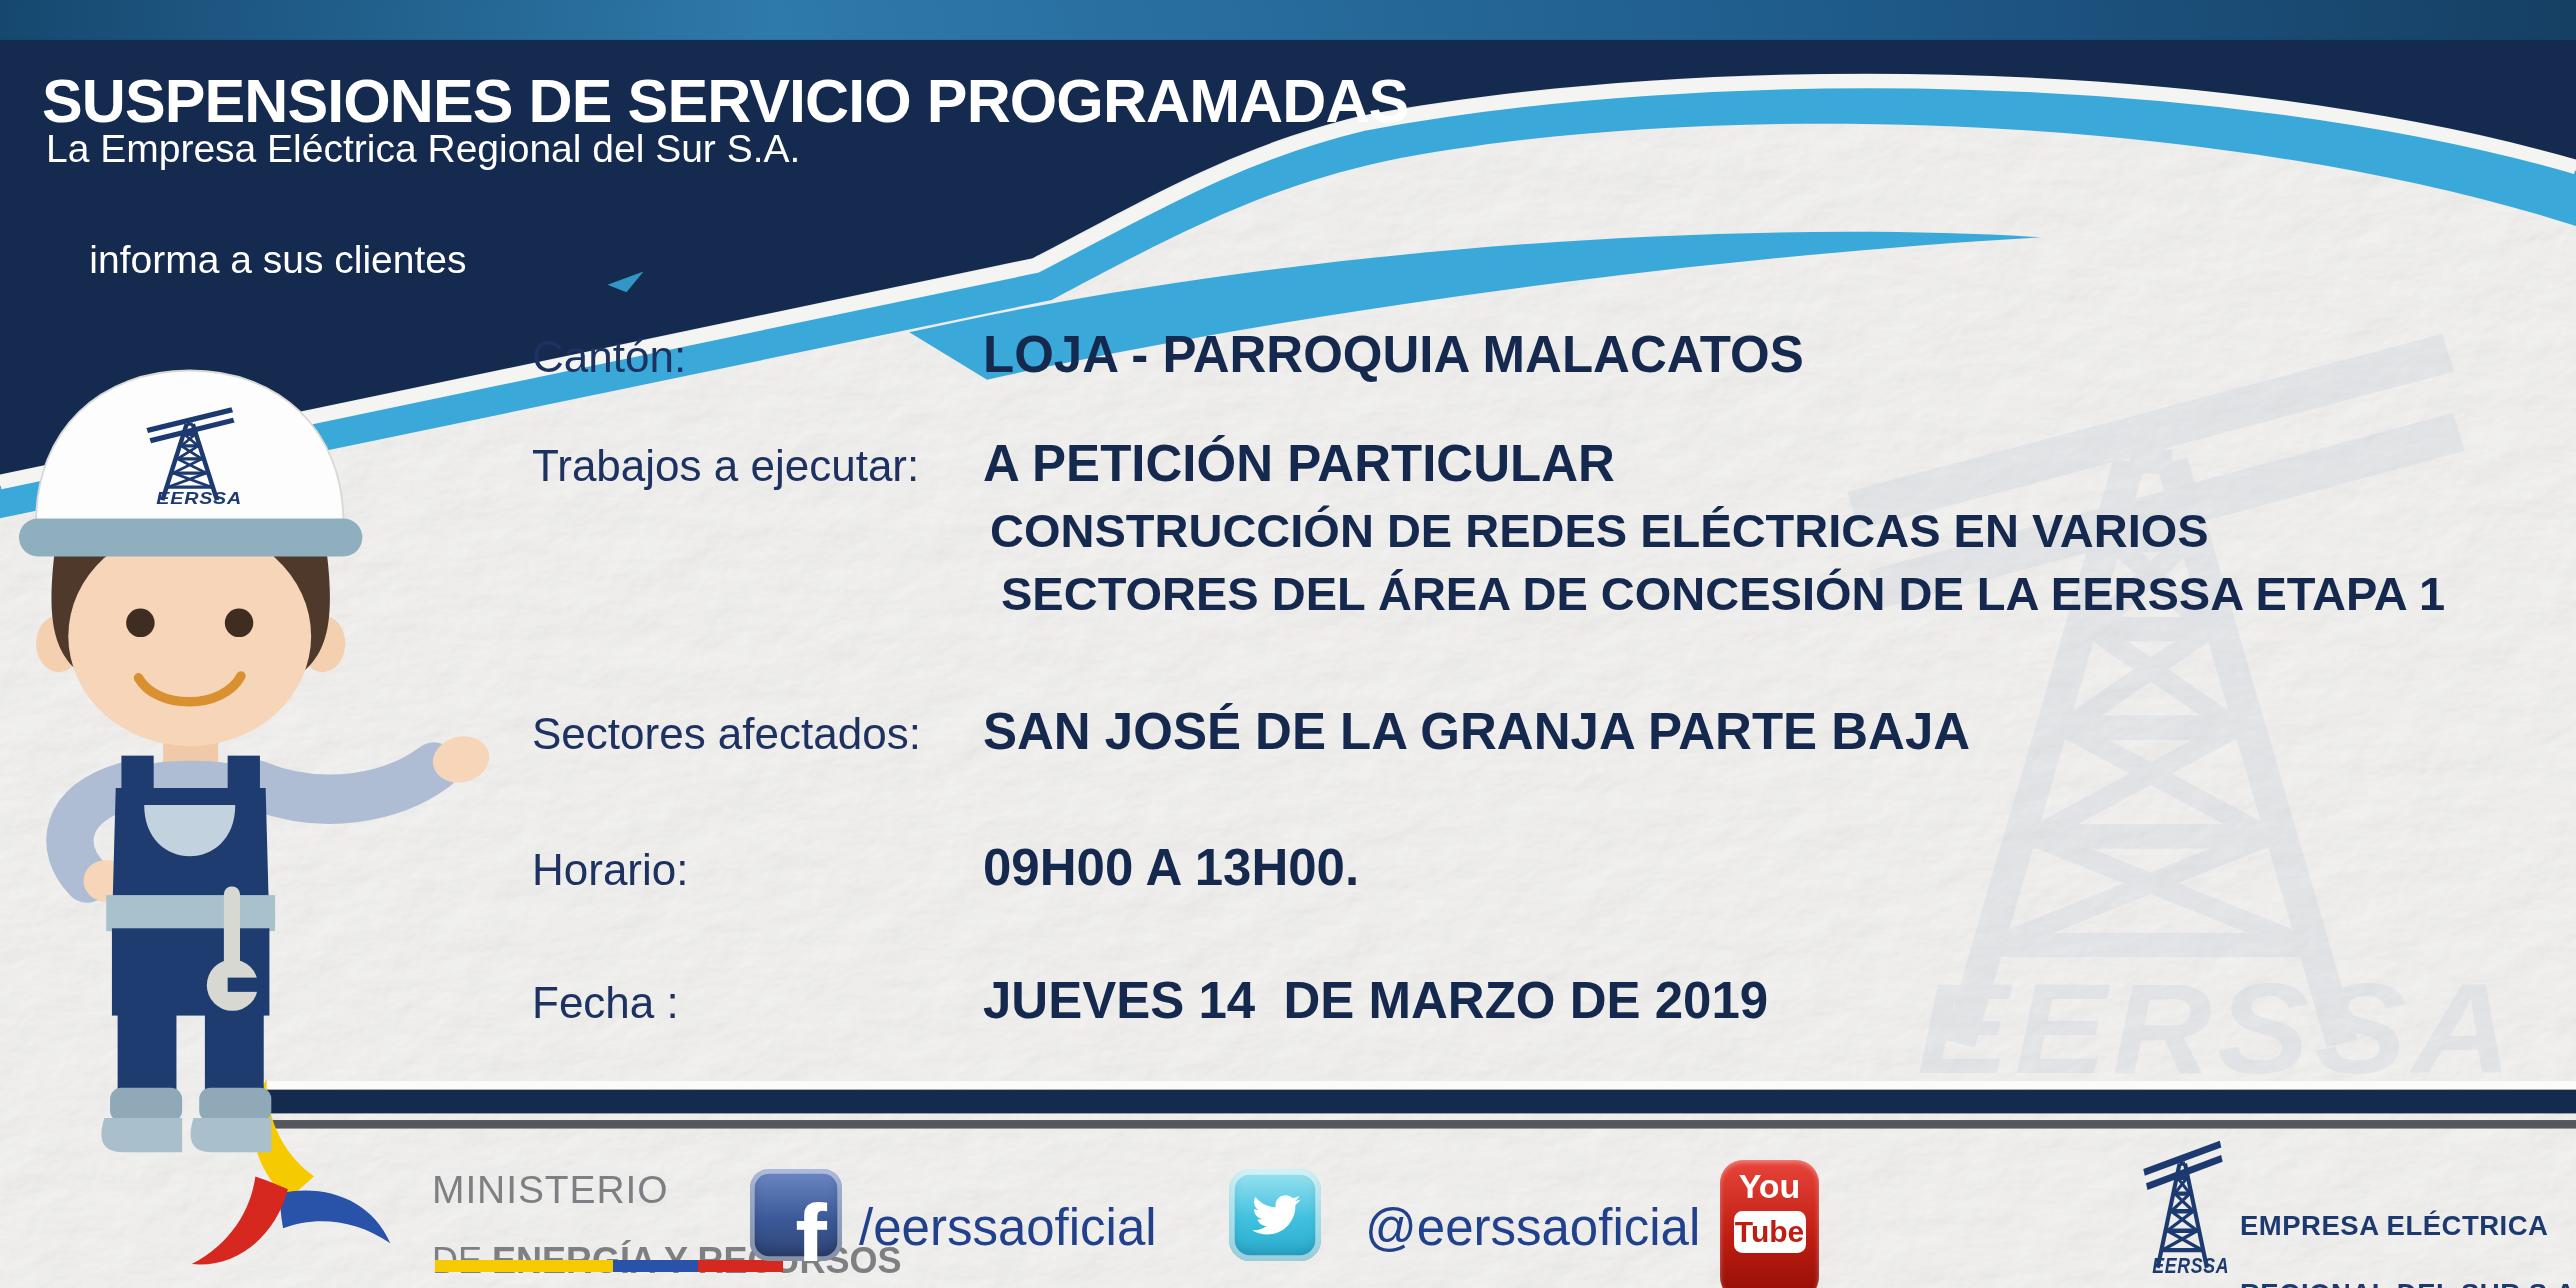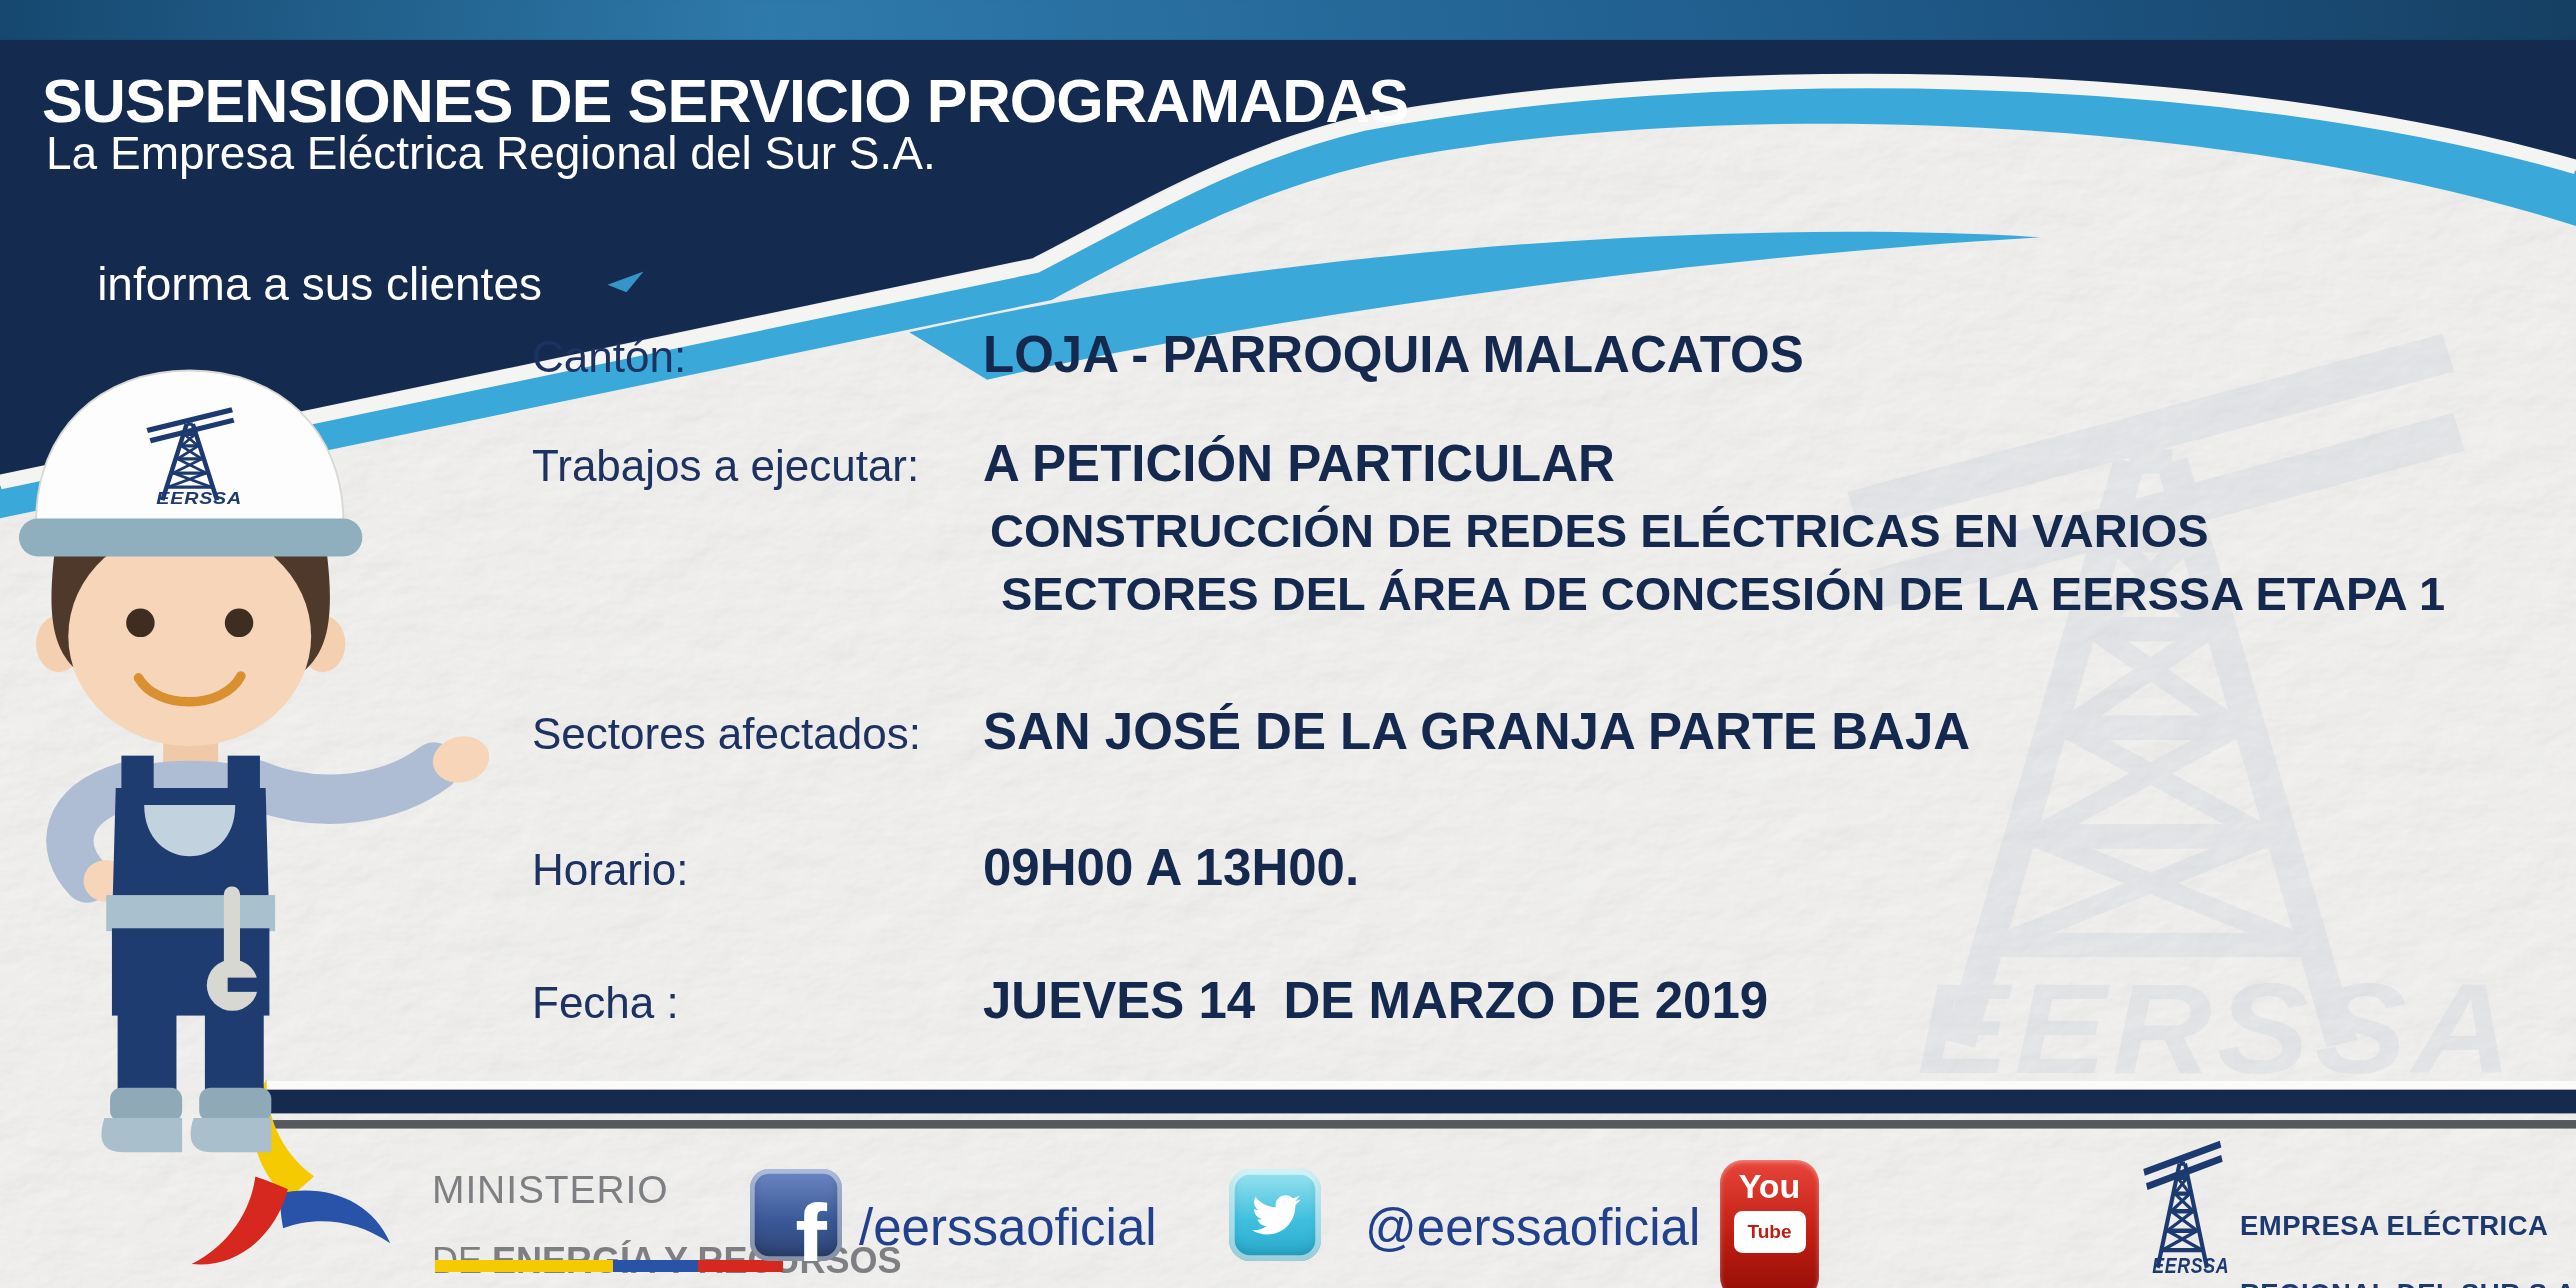--- a/index.html
+++ b/index.html
@@ -9,21 +9,21 @@
     background:#e9e8e5;
   }
   #bglayer{position:absolute;left:0;top:0;width:2576px;height:1289px;}
   .abs{position:absolute;}
   
   .main-title{
     left:42px;top:38px;color:#ffffff;font-size:61px;font-weight:bold;
     letter-spacing:-0.9px;white-space:pre;margin-top:28px;
   }
   .subtitle{
-    left:46px;top:121px;color:#ffffff;font-size:46px;font-weight:400;
+    left:46px;top:121px;color:#ffffff;font-size:39px;font-weight:400;
     line-height:1.42;white-space:pre;
   }
   
   .row{left:532px;white-space:nowrap;}
   .row .label{
     display:inline-block;width:451px;color:#1d3260;font-size:44px;font-weight:400;
     vertical-align:baseline;white-space:pre;
   }
   .row .value{
     display:inline-block;color:#15294e;font-size:51px;font-weight:bold;
@@ -62,21 +62,21 @@
     left:1720px;top:1160px;width:99px;height:140px;border-radius:23px;
     background:linear-gradient(#e8453a,#c01d12 55%,#8f0d05);
     box-shadow:inset 0 1.9px 5.7px rgba(255,255,255,.4);
     display:flex;flex-direction:column;align-items:center;
   }
   .yt-icon .you{color:#ffffff;font-size:34px;font-weight:bold;margin-top:7.6px;line-height:1.1;}
   .yt-icon .tubebox{
     margin-top:5.7px;width:72px;height:42px;background:#ffffff;border-radius:8.5px;
     display:flex;align-items:center;justify-content:center;
   }
-  .yt-icon .tube{color:#c01d12;font-size:19px;font-weight:bold;}
+  .yt-icon .tube{color:#c01d12;font-size:30px;font-weight:bold;}
   .company-text{left:2240px;top:1175px;color:#1c3a70;line-height:1.18;white-space:pre;}
   .company-text .cl{font-size:27.5px;font-weight:bold;letter-spacing:0.5px;}
 </style>
 </head>
 <body>
 
 <div id="poster">
 
   <svg id="bglayer" viewBox="0 0 2714 1358" xmlns="http://www.w3.org/2000/svg">
     <defs>

